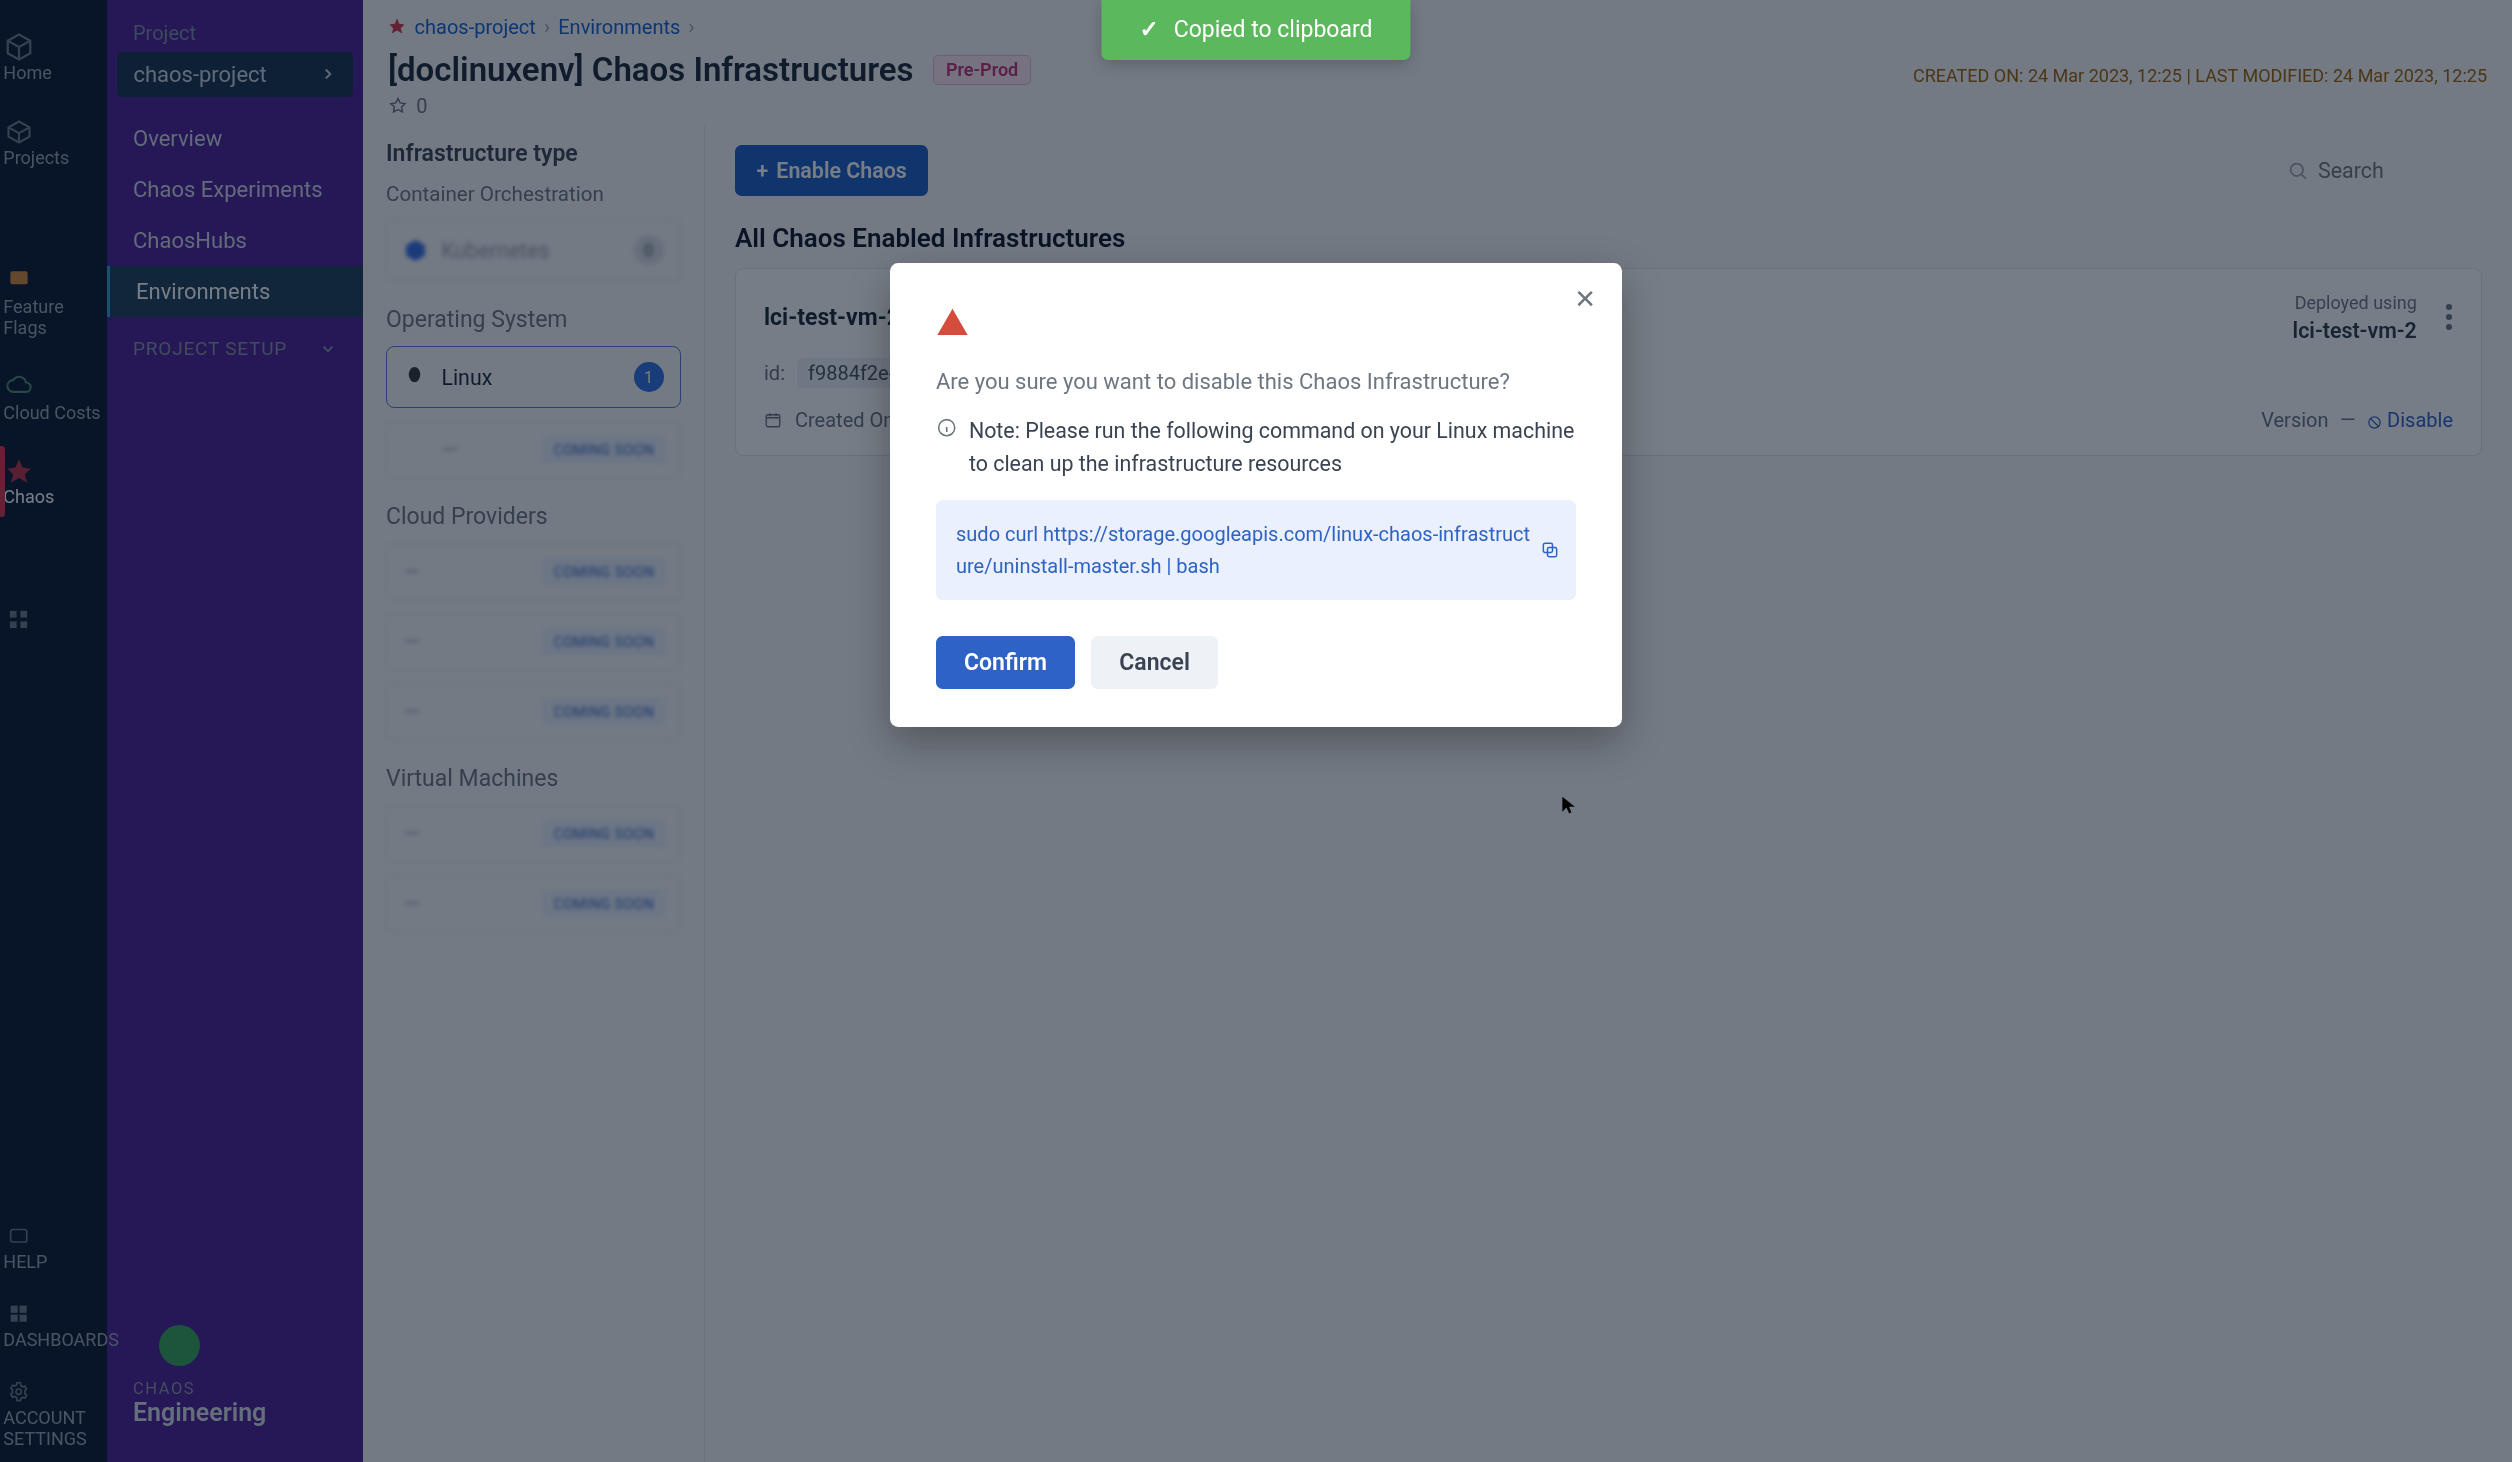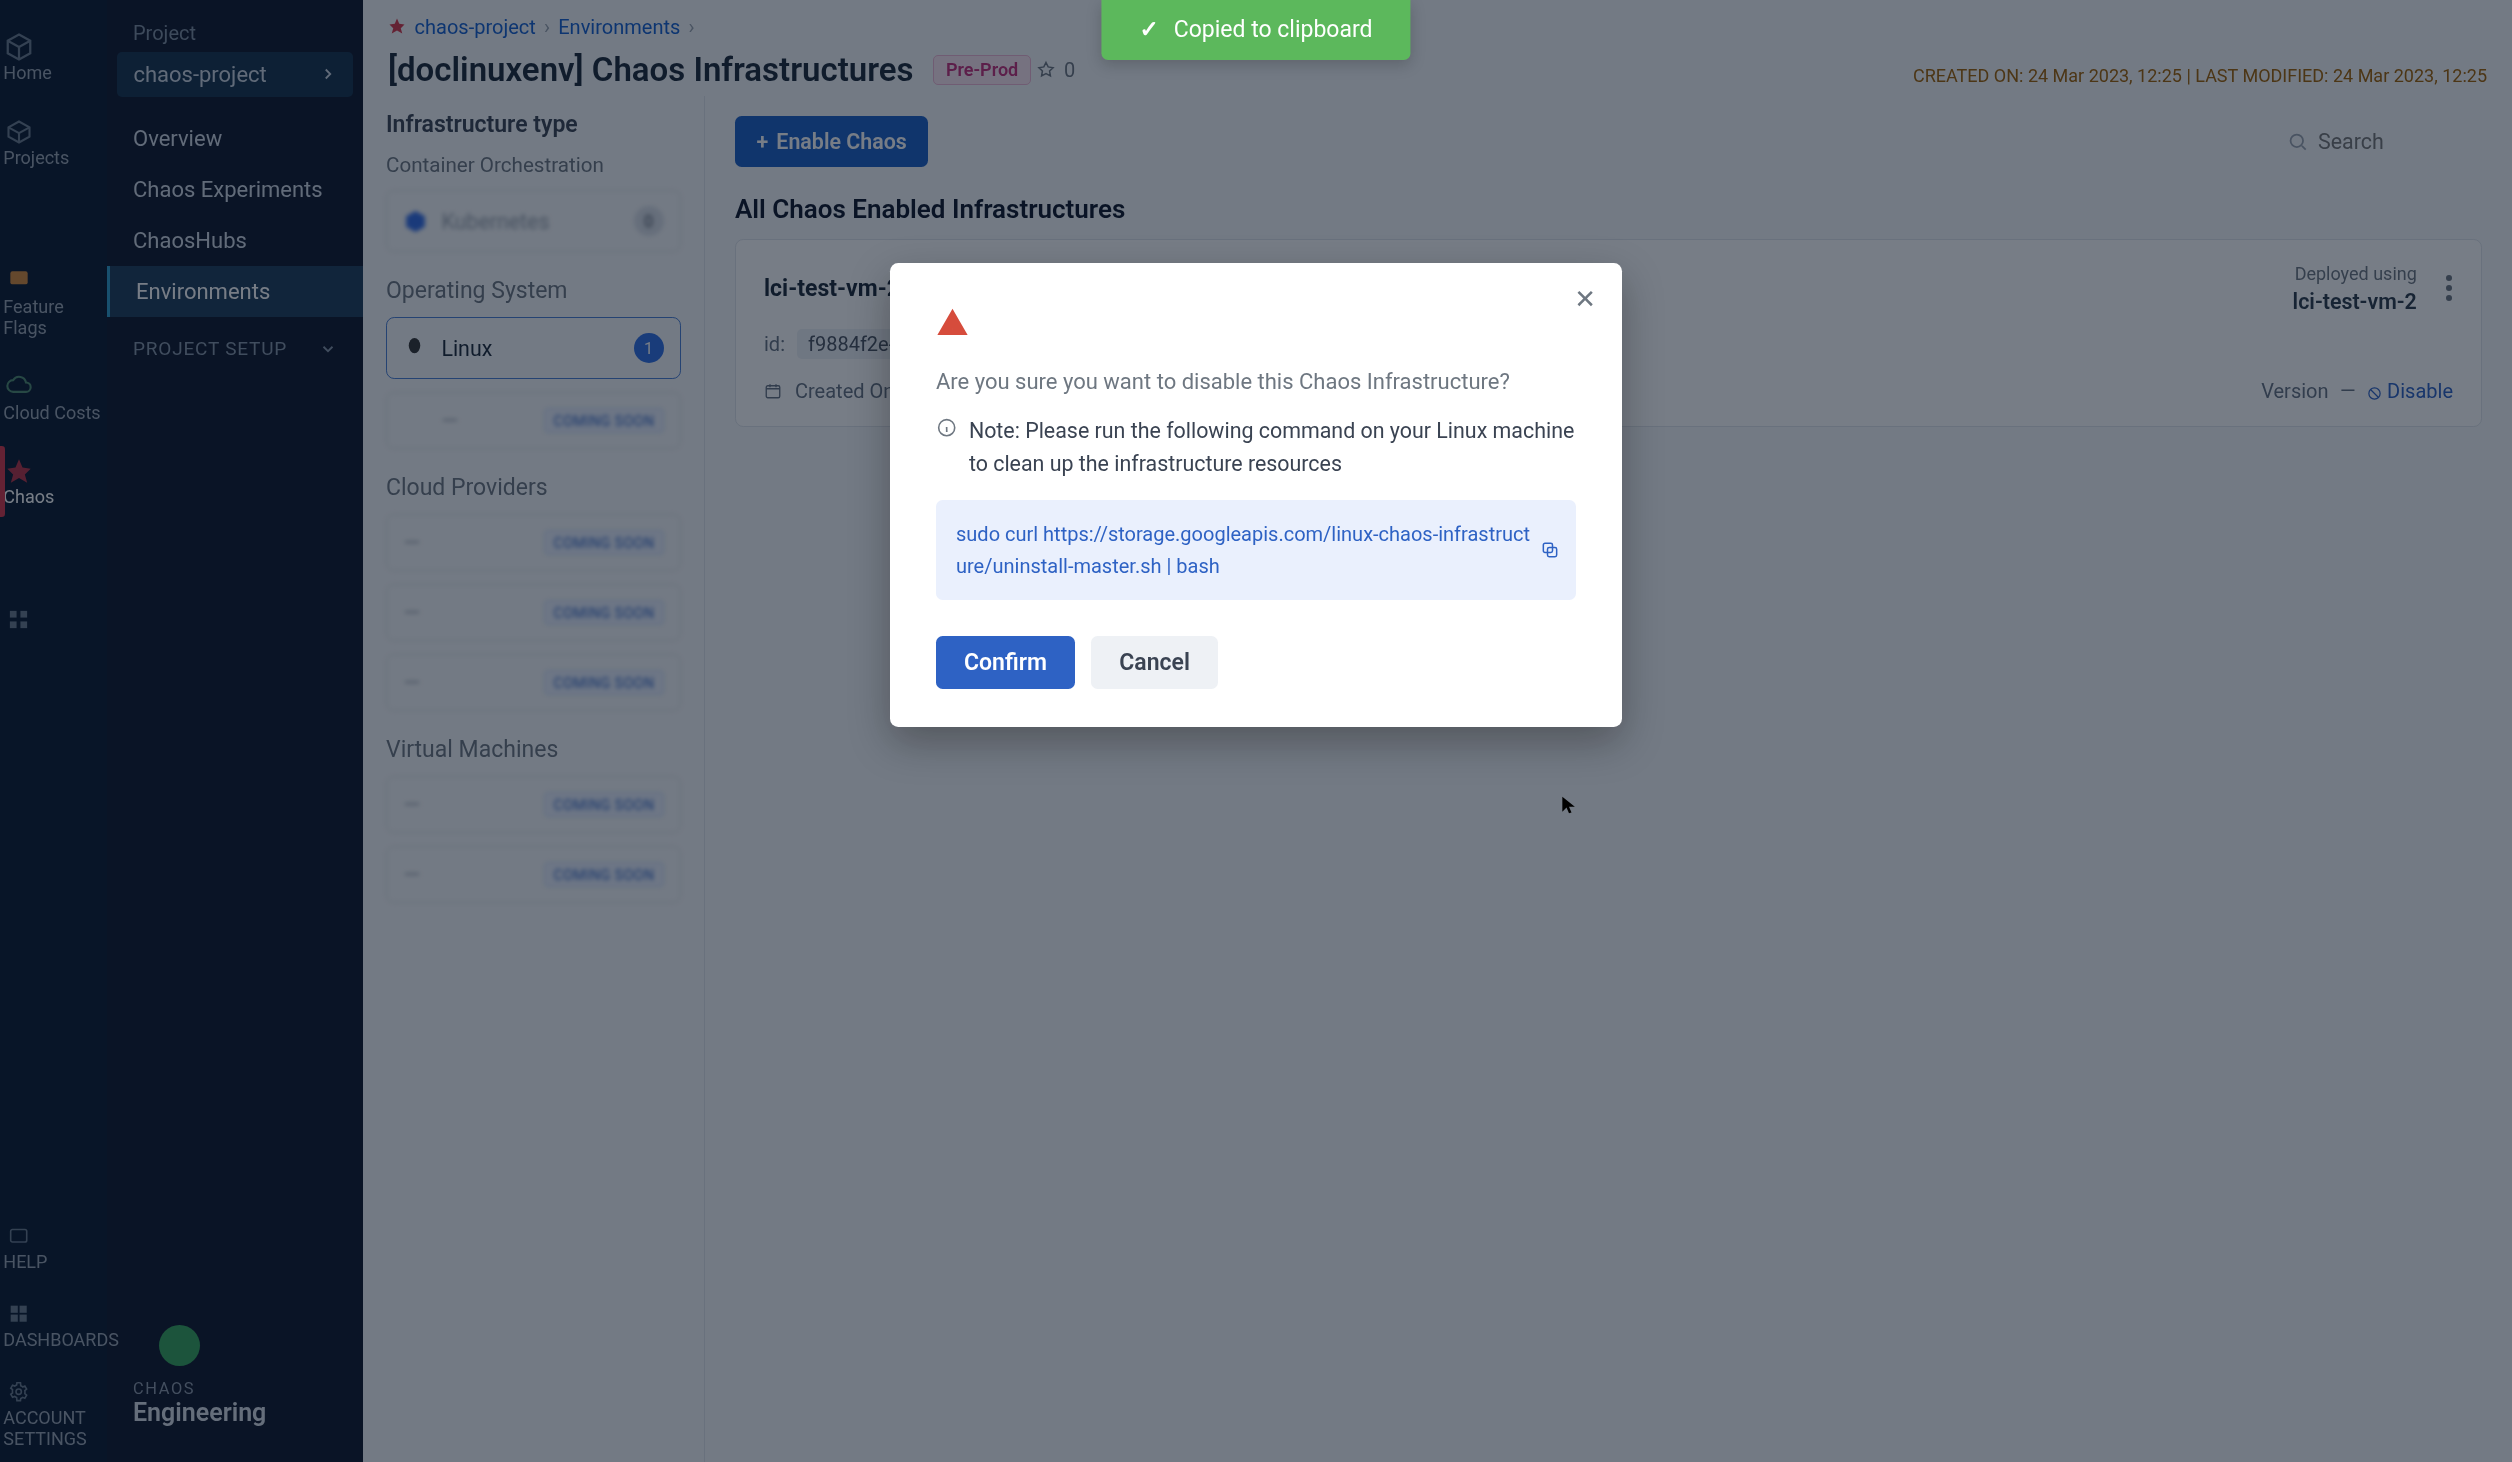--- a/index.html
+++ b/index.html
@@ -11,39 +11,39 @@
 .rail .rail-item { display:flex; flex-direction:column; align-items:flex-start; padding:16.4px 3.3px; cursor:pointer; width:100%; font-size:18px; color:#9aa4b2; position:relative; }
 .rail .rail-item small { font-size:18px; }
 .rail .rail-item.active { color:#fff; }
 .rail .rail-item.active::before { content:""; position:absolute; left:0; top:6.6px; bottom:6.6px; width:5px; background:#d63649; border-radius:0 3.3px 3.3px 0; }
 .rail .rail-icon { width:31px; height:31px; display:flex; align-items:center; justify-content:center; }
 .rail-spacer { flex:1; }
 .rail-bottom { display:flex; flex-direction:column; align-items:center; width:100%; }
 .rail-bottom .rail-item { padding:13px 3.3px; font-size:15px; }
 
 
-.panel { width:256px; background:#0f172a; color:#cdd6e1; display:flex; flex-direction:column; padding-top:21.4px; font-size:22px; }
+.panel { width:256px; background:#4c1d95; color:#cdd6e1; display:flex; flex-direction:column; padding-top:21.4px; font-size:22px; }
 .panel .proj-label { padding:0 26px 6.6px; color:#7f8ea0; font-size:20px; }
 .panel .proj-row { margin:0 10px 16.4px; padding:10px 16.4px; background:#15324d; border-radius:5px; display:flex; align-items:center; justify-content:space-between; cursor:pointer; font-size:22px; }
 .panel .nav-item { padding:13px 26px; cursor:pointer; font-size:22px; color:#cfd7e2; }
 .panel .nav-item.active { background:#1e3d5a; color:#fff; border-left:3.3px solid #2e9cca; }
 .panel .section-head { display:flex; align-items:center; justify-content:space-between; padding:20px 26px 6.6px; font-size:19px; letter-spacing:0.8px; color:#8694a6; cursor:pointer; text-transform:uppercase; }
 .panel-footer { margin-top:auto; padding:20px 26px 35px; }
 .panel-footer .pf-small { font-size:16.4px; letter-spacing:1.6px; color:#8c98a8; }
 .panel-footer .pf-big { font-size:25px; font-weight:600; color:#d8dee6; }
 .avatar-dot { width:41px; height:41px; border-radius:50%; background:#35a55b; display:inline-block; margin:11.5px 0 8.2px 26px; }
 
 
 .main { flex:1; display:flex; flex-direction:column; overflow:auto; background:#f6f8fa; }
 .breadcrumb { display:flex; align-items:center; gap:8.2px; padding:15px 25px 3.3px; font-size:20px; color:#1661d0; }
 .breadcrumb .crumb { display:flex; align-items:center; gap:6.6px; cursor:pointer; }
 .breadcrumb .sep { color:#9aa3af; }
 .crumb-icon { width:20px; height:20px; }
 .headerrow { display:flex; align-items:flex-start; justify-content:space-between; padding:8.2px 25px 6.6px; }
-.title-wrap { display:flex; flex-direction:row; gap:5px; }
+.title-wrap { display:flex; flex-direction:column; gap:5px; }
 .title-line { display:flex; align-items:center; gap:20px; }
 .title-line h1 { font-size:33px; font-weight:600; color:#1b2838; }
 .badge-env { padding:3.3px 11.5px; border-radius:5px; border:0.8px solid #f0b7d4; color:#c42f7b; background:#fde7f1; font-size:18px; font-weight:600; }
 .sub-line { display:flex; align-items:center; gap:8.2px; color:#6e7781; font-size:20px; }
 .meta-dates { color:#a16207; font-size:18px; white-space:nowrap; padding-top:15px; }
 
 .content { display:flex; flex:1; }
 .filters { width:342px; padding:15px 23px; border-right:0.8px solid #e0e4ea; display:flex; flex-direction:column; gap:25px; font-size:21.4px; }
 .filters .fhead { color:#3a4352; font-size:23px; font-weight:600; }
 .filters .fsub { color:#6e7781; font-size:20.6px; margin-top:3.3px; }

